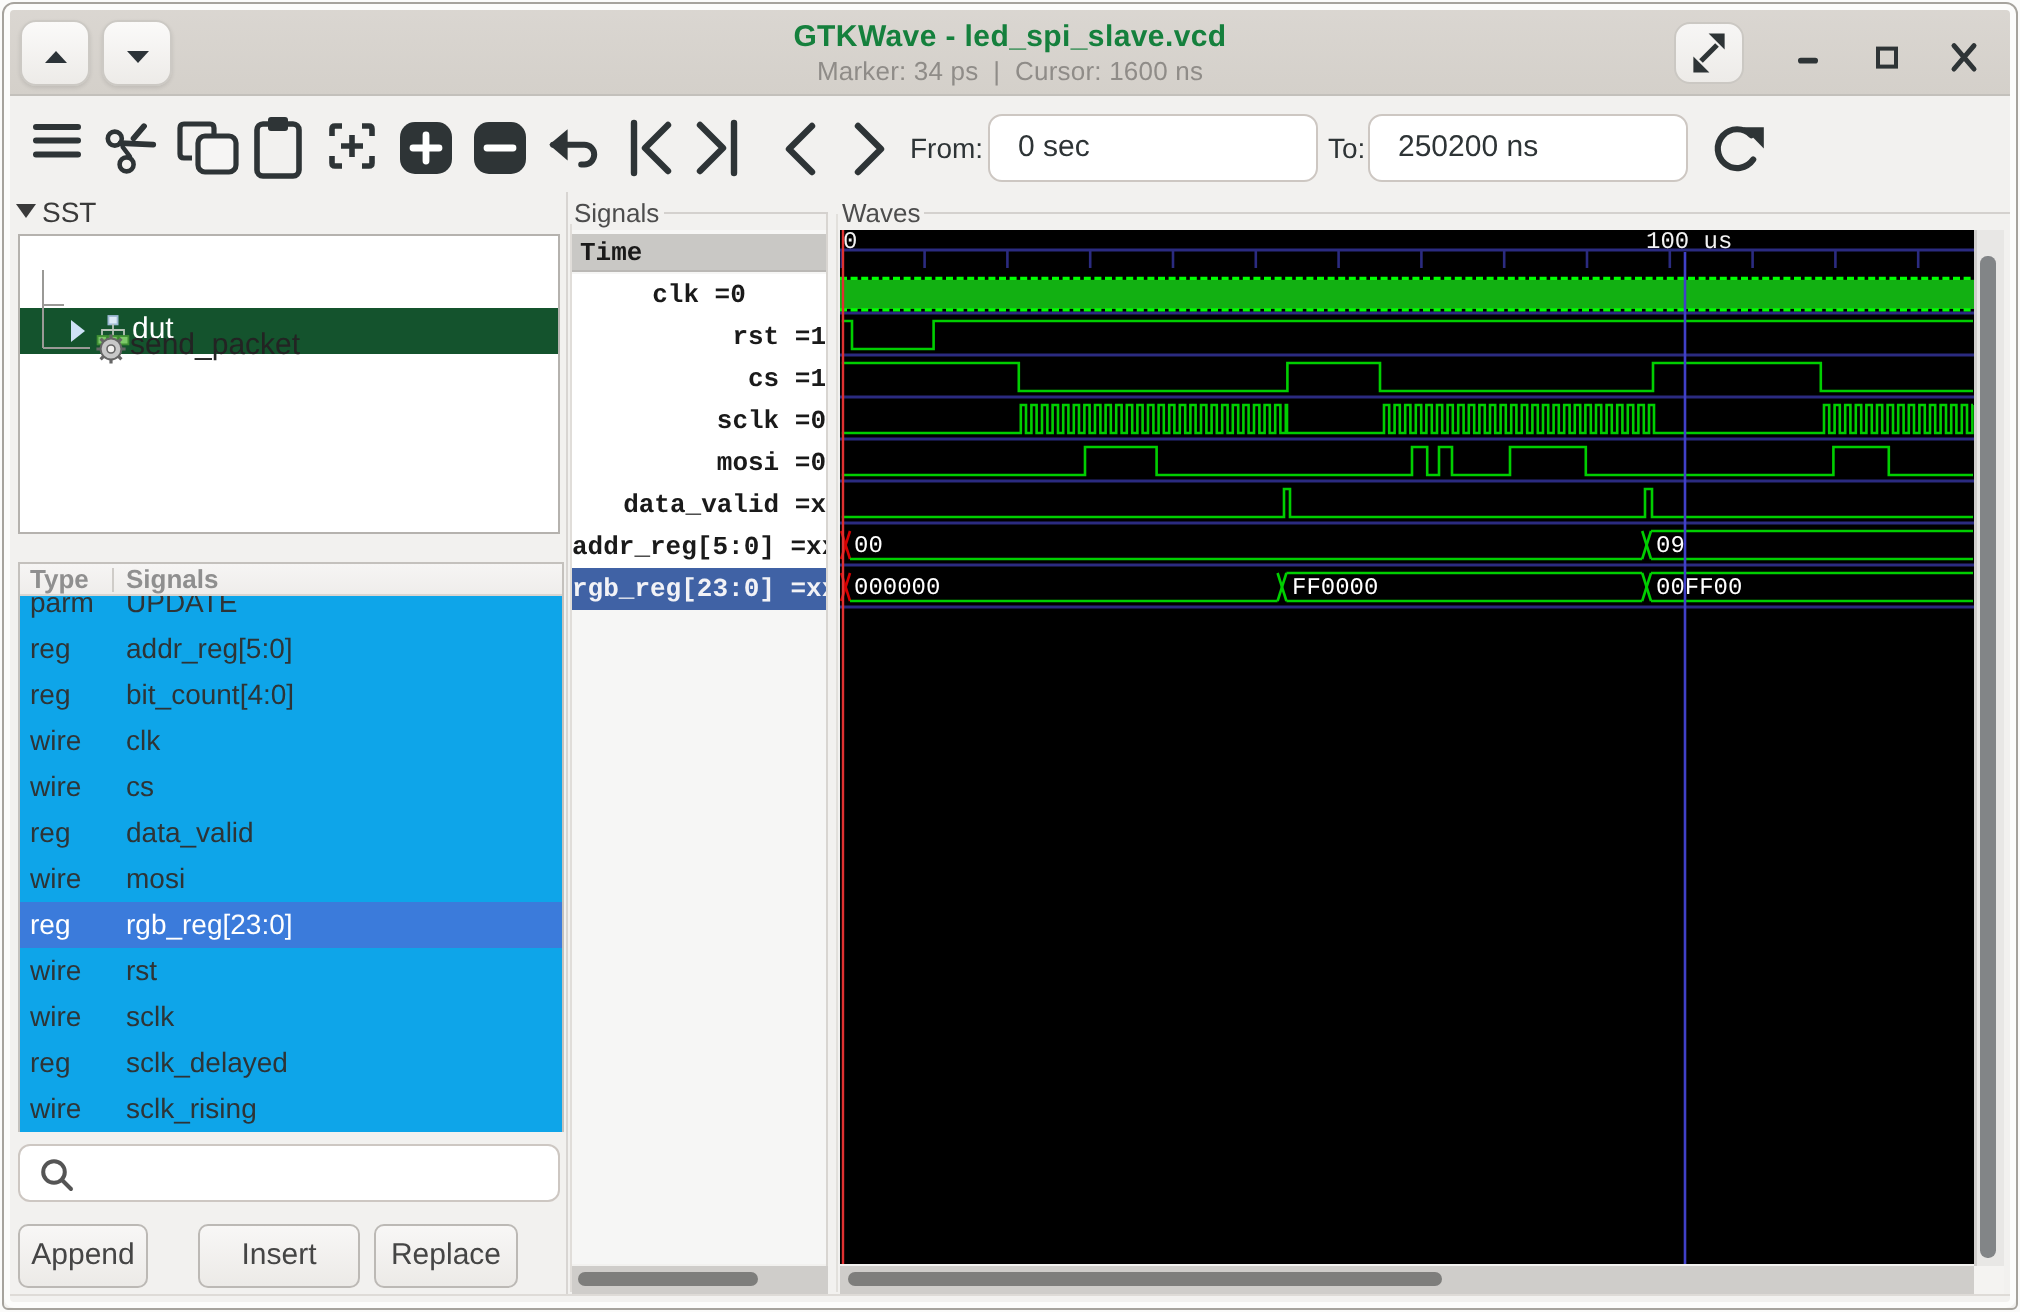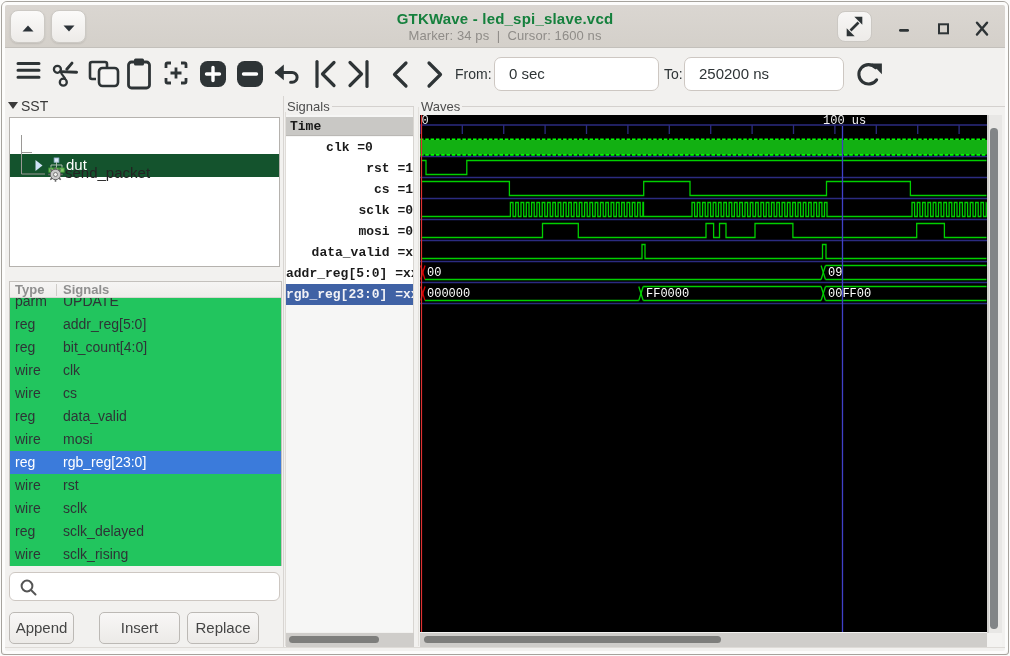--- a/index.html
+++ b/index.html
@@ -178,21 +178,21 @@
       <span style="position:absolute;left:55px;top:1px;font-size:15px;color:#232323">send_packet</span>
     </div>
 
     <svg style="position:absolute;left:0;top:0" width="269" height="148">
       <g stroke="#9a9996" stroke-width="1">
         <path d="M11.5,17 L11.5,56 M11.5,34.5 L22,34.5 M11.5,56 L35,56" fill="none"></path>
       </g>
     </svg>
   </div>
 
-  <div style="position:absolute;left:9px;top:281px;width:273px;height:285px;background:#22c55e;border:1px solid #c4c1bd;border-bottom:none;overflow:hidden">
+  <div style="position:absolute;left:9px;top:281px;width:273px;height:285px;background:#0ea5e9;border:1px solid #c4c1bd;border-bottom:none;overflow:hidden">
     <div style="position:absolute;left:0;top:8px;width:100%;z-index:1">
 <div class="trow">
             <span class="tcol">parm</span>
             <span class="ncol">UPDATE</span>
           </div>
 <div class="trow">
             <span class="tcol">reg</span>
             <span class="ncol">addr_reg[5:0]</span>
           </div>
 <div class="trow">

